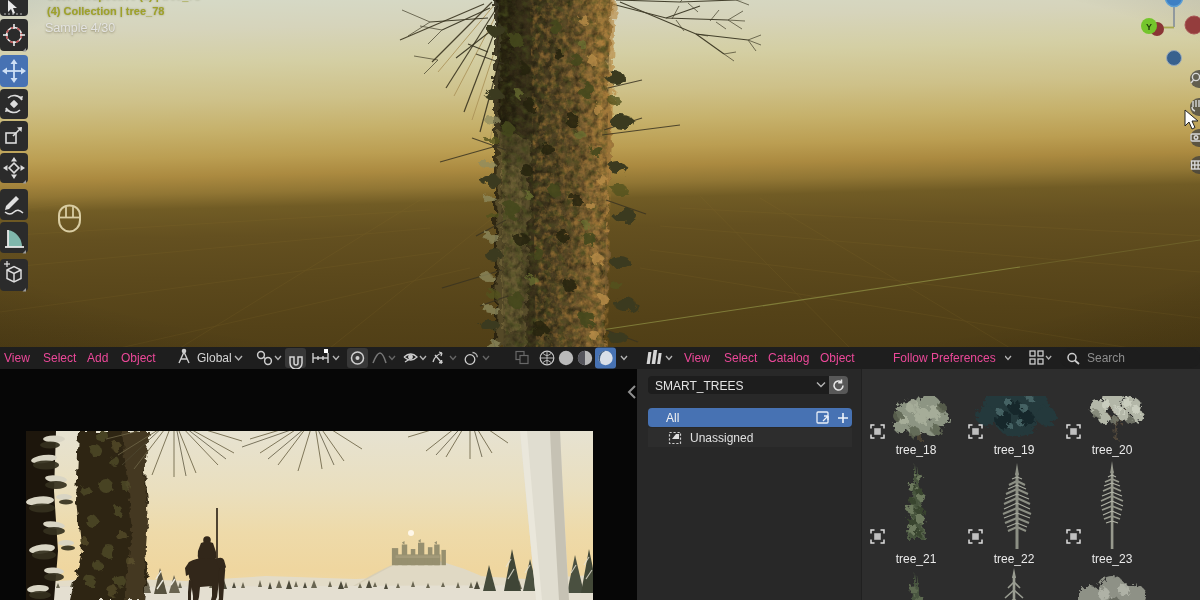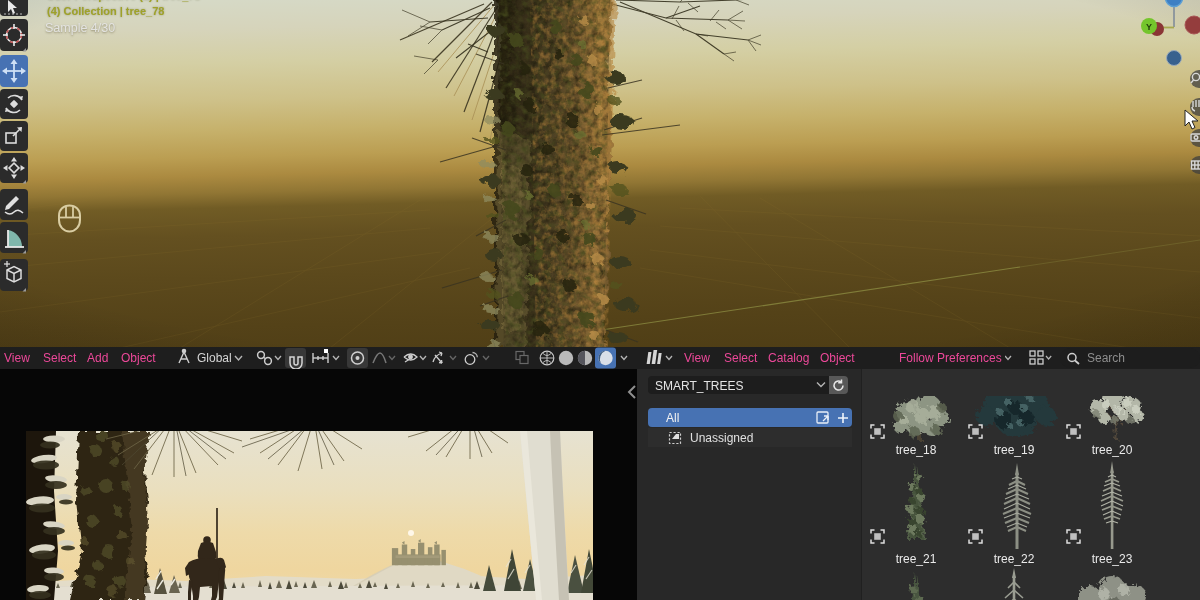--- a/index.html
+++ b/index.html
@@ -452,21 +452,21 @@
         <rect x="4" y="5" width="3.2" height="12" transform="skewX(-8)"></rect>
         <rect x="9" y="3" width="3.6" height="14" transform="skewX(-8)"></rect>
         <rect x="14.5" y="6" width="3" height="11" transform="skewX(-8)"></rect>
       </g>
       <path d="M21,9 l3,3.5 l3,-3.5" stroke="#b5b5b5" stroke-width="1.3" fill="none"></path>
     </svg>
     <div class="abs menu" style="left:47px;top:4px;">View</div>
     <div class="abs menu" style="left:87px;top:4px;">Select</div>
     <div class="abs menu" style="left:131px;top:4px;">Catalog</div>
     <div class="abs menu" style="left:183px;top:4px;">Object</div>
-    <div class="abs menu" style="left:262px;top:4px;">Follow Preferences</div>
+    <div class="abs menu" style="left:256px;top:4px;">Follow Preferences</div>
     <svg class="abs" style="left:368px;top:0" width="195" height="22" viewBox="0 0 195 22">
       <path d="M0,9 l3,3.5 l3,-3.5" stroke="#b5b5b5" stroke-width="1.3" fill="none"></path>
       <g stroke="#cdcdcd" stroke-width="1.3" fill="none">
         <rect x="25" y="4" width="5" height="5"></rect>
           <rect x="33" y="4" width="5" height="5"></rect>
         <rect x="25" y="12" width="5" height="5"></rect>
           <rect x="33" y="12" width="5" height="5"></rect>
       </g>
       <path d="M41,9 l2.6,3 l2.6,-3" stroke="#b5b5b5" stroke-width="1.2" fill="none"></path>
       <rect x="55" y="1" width="140" height="20" rx="10" fill="#1d1d1d"></rect>

